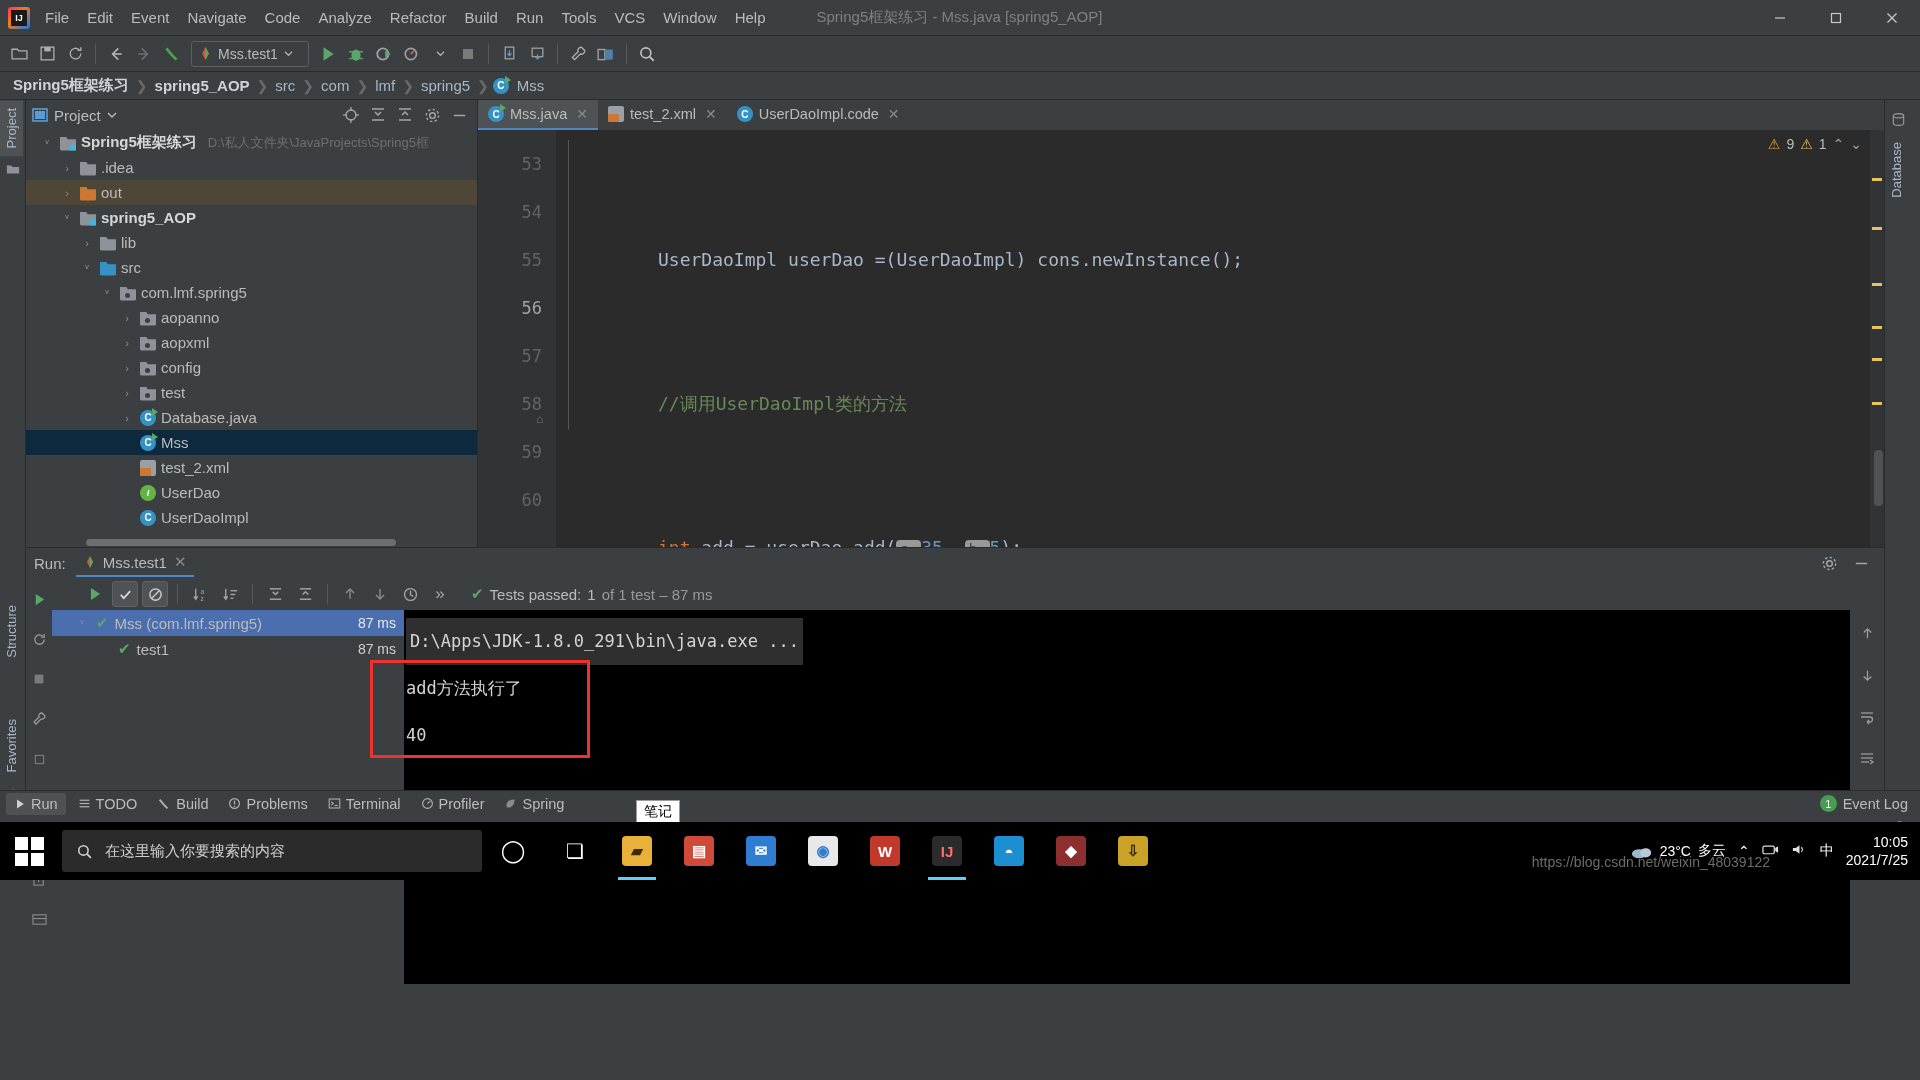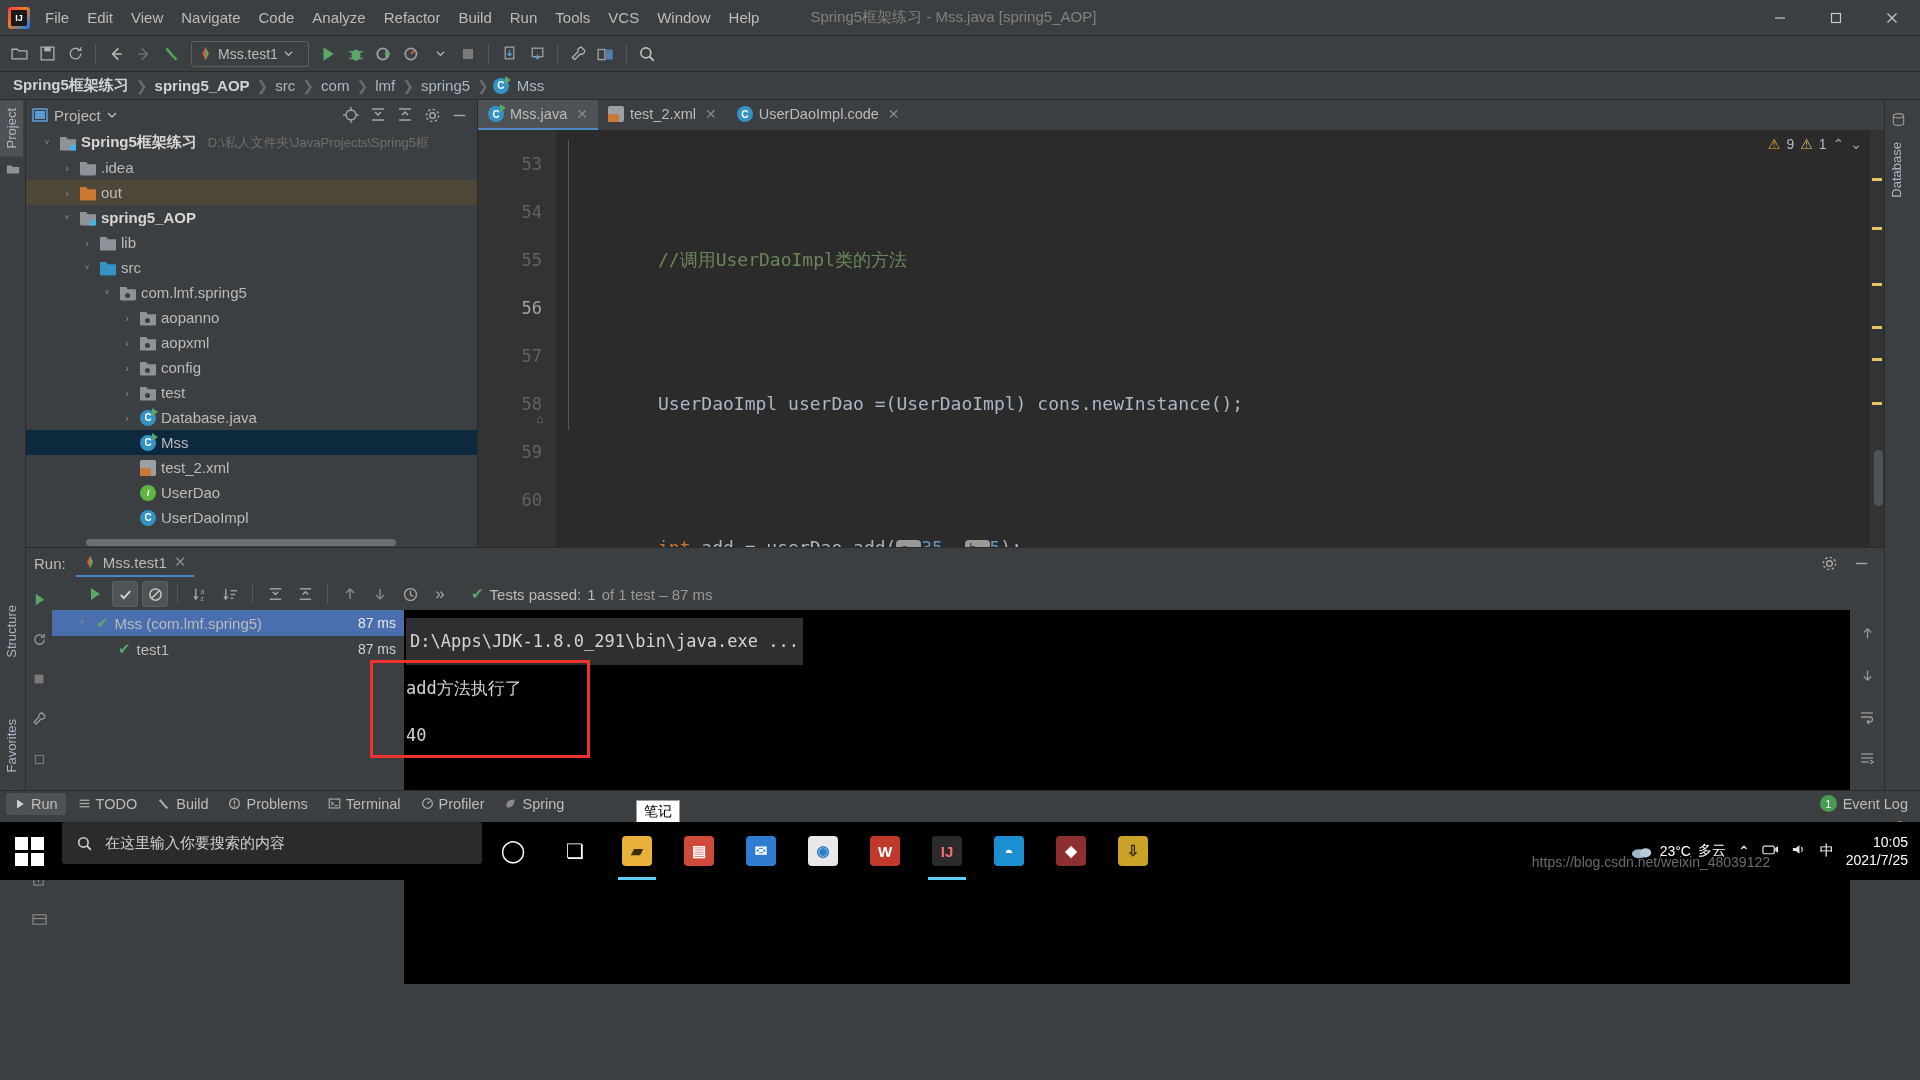--- a/index.html
+++ b/index.html
@@ -245,21 +245,21 @@
     padding-left: 8px; color: #bbbbbb; font-size: 14.5px;
   }
   .status-right { margin-left:auto; display:flex; align-items:center; gap:18px;
                   padding-right:14px; }
   .tooltip-note { position:absolute; left:636px; bottom:56px; background:#fff;
                   color:#000; font-size:14px; padding:2px 7px; border:1px solid #9b9b9b; }
 
   
   .taskbar {
     position: absolute; left: 0; bottom: 0; width: 1920px; height: 58px;
-    background: #000000; display: flex; 
+    background: #000000; display: flex; align-items: center;
   }
   .start { width: 58px; height: 58px; display:flex; align-items:center;
            justify-content:center; }
   .start .sq { width: 13px; height: 13px; background:#fff; }
   .start .grid { display:grid; grid-template-columns: 13px 13px;
                  grid-template-rows: 13px 13px; gap: 3px; }
   .searchbox {
     width: 420px; height: 42px; background: #2b2b2b; border-radius: 3px;
     display: flex; align-items: center; gap: 12px; padding: 0 14px;
     color: #d0d0d0; font-size: 15px; margin-left: 4px;
@@ -279,21 +279,21 @@
 </style>
 </head>
 <body>
 
 <div class="ide">
 
   <div class="menubar">
     <div class="ij-logo"></div>
     <div class="menu-item">File</div>
     <div class="menu-item">Edit</div>
-    <div class="menu-item">View</div>
+    <div class="menu-item">Event</div>
     <div class="menu-item">Navigate</div>
     <div class="menu-item">Code</div>
     <div class="menu-item">Analyze</div>
     <div class="menu-item">Refactor</div>
     <div class="menu-item">Build</div>
     <div class="menu-item">Run</div>
     <div class="menu-item">Tools</div>
     <div class="menu-item">VCS</div>
     <div class="menu-item">Window</div>
     <div class="menu-item">Help</div>
@@ -651,22 +651,22 @@
         <div class="lineno">58</div>
         <div class="lineno">59</div>
         <div class="lineno">60</div>
         <span class="fold-gut" style="top:282px; left:58px;">⌂</span>
       </div>
       <div class="foldcol">
         <div style="position:absolute;left:12px;top:10px;height:290px;width:1px;background:#555"></div>
       </div>
 
       <div class="code" style="padding-left:0">
+        <div class="cline"><span>UserDaoImpl userDao =(UserDaoImpl) cons.newInstance();</span></div>
         <div class="cline"><span class="cmz">//调用UserDaoImpl类的方法</span></div>
-        <div class="cline"><span>UserDaoImpl userDao =(UserDaoImpl) cons.newInstance();</span></div>
         <div class="cline"><span class="kw">int</span><span> add = userDao.add(</span><span class="hint">a:</span><span class="num">35</span><span>, </span><span class="hint">b:</span><span class="num">5</span><span>);</span></div>
         
         
         
         
         
       </div>
 
       <div class="warnbadge">
         <span class="wicon">⚠</span>

